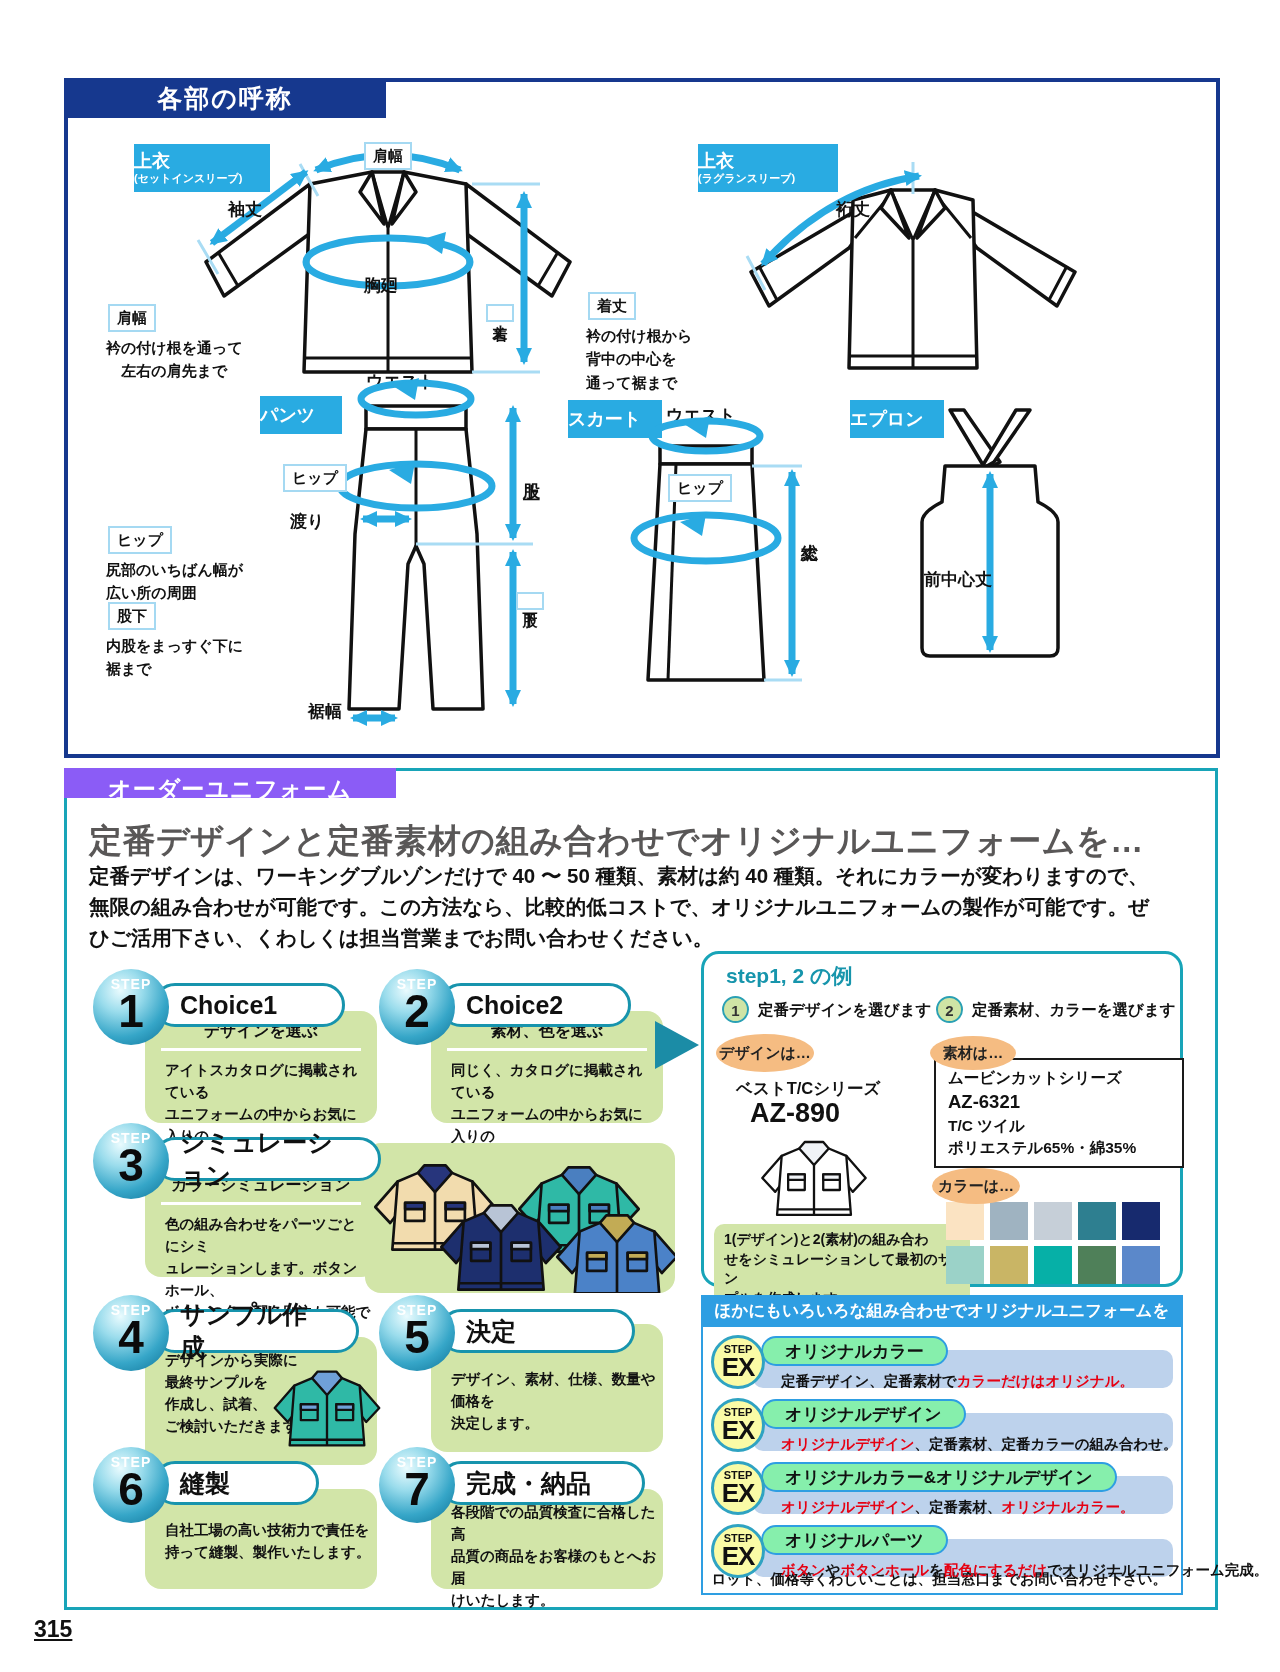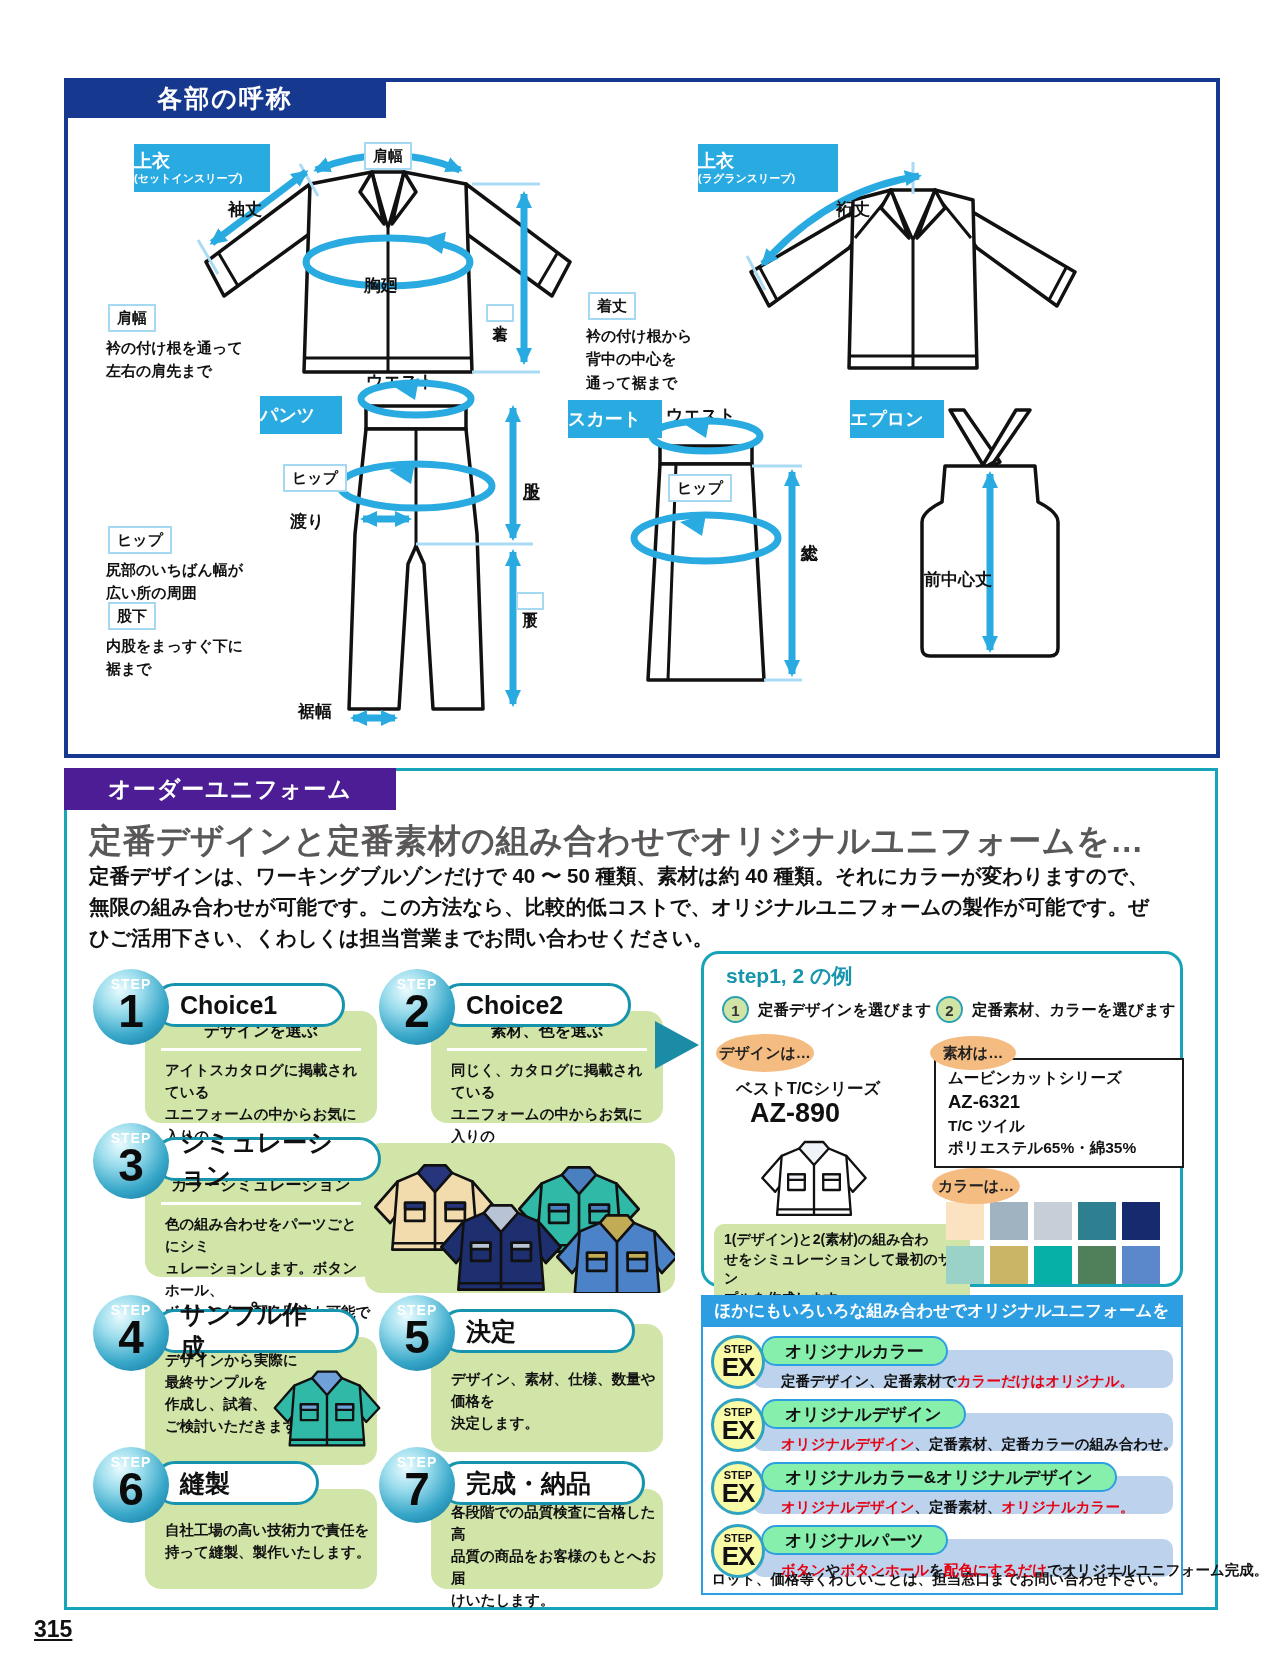--- a/index.html
+++ b/index.html
@@ -22,21 +22,21 @@
   .vmeas{writing-mode:vertical-rl;}
   .note-desc{position:absolute;font-weight:bold;font-size:15px;line-height:1.55;white-space:pre-line;}
   svg .ln{stroke:#111;stroke-width:3.5;fill:#fff;stroke-linejoin:round;}
   svg .lnf{stroke:#111;stroke-width:3;fill:none;stroke-linejoin:round;}
   svg .arr{stroke:#29abe2;stroke-width:7;fill:none;}
   svg .guide{stroke:#a9dcf4;stroke-width:3;fill:none;}
   svg .ahp{fill:#29abe2;}
   
   #order-panel{position:absolute;left:64px;top:768px;width:1148px;height:836px;
                border:3px solid #18a4b8;background:#fff;}
-  .order-tab{position:absolute;left:-3px;top:-3px;width:332px;height:42px;background:#4c1d95;color:#fff;
+  .order-tab{position:absolute;left:-3px;top:-3px;width:332px;height:30px;background:#8b5cf6;color:#fff;
              font-size:23px;font-weight:bold;text-align:center;line-height:42px;letter-spacing:1px;}
   .headline{position:absolute;left:22px;top:48px;font-size:33px;font-weight:bold;color:#595757;letter-spacing:0.5px;white-space:nowrap;}
   .para{position:absolute;left:22px;top:90px;font-size:20.5px;font-weight:bold;line-height:1.5;white-space:pre-line;}
   .stepc{position:absolute;width:76px;height:76px;border-radius:50%;z-index:5;text-align:center;
          background:radial-gradient(circle at 36% 28%,#eafbfe 0%,#9adcec 30%,#36a6c8 64%,#0c6f94 100%);}
   .stepc .sw{font-size:14px;font-weight:bold;color:#fff;margin-top:8px;letter-spacing:1px;line-height:1;}
   .stepc .sn{font-size:46px;font-weight:bold;color:#0b0b0b;line-height:0.9;}
   .pill{position:absolute;height:44px;background:#fff;border:3px solid #1794ad;border-radius:26px;
         display:flex;align-items:center;padding:0 24px;font-size:25px;font-weight:bold;color:#101010;z-index:3;box-sizing:border-box;}
   .gbox{position:absolute;background:#d2e5a8;border-radius:0 16px 16px 16px;box-sizing:border-box;}
@@ -125,21 +125,21 @@
   </svg>
   <div class="tag" style="left:296px;top:60px;">肩幅</div>
   <div class="meas" style="left:160px;top:116px;">袖丈</div>
   <div class="meas" style="left:296px;top:192px;">胸廻</div>
   <div class="tag vtag" style="left:418px;top:222px;">着丈</div>
   <div class="tag" style="left:520px;top:210px;">着丈</div>
   <div class="note-desc" style="left:518px;top:242px;">衿の付け根から
 背中の中心を
 通って裾まで</div>
   <div class="tag" style="left:40px;top:222px;">肩幅</div>
-  <div class="note-desc" style="left:38px;top:254px;">衿の付け根を通って
+  <div class="note-desc" style="left:38px;top:254px;text-align:center;">衿の付け根を通って
 左右の肩先まで</div>
 
   <div class="bluelabel" style="left:630px;top:62px;width:140px;height:48px;">
     <span class="l1">上衣</span>
     <span class="l2">(ラグランスリーブ)</span>
   </div>
   <svg class="abs" style="left:655px;top:78px;" width="380" height="220" viewBox="0 0 380 220">
     <path class="ln" d="M168,30 L28,112 L46,146 L126,88 Z"></path>
     <path class="ln" d="M212,30 L352,112 L334,146 L254,88 Z"></path>
     <path class="ln" d="M130,40 L126,208 L254,208 L250,40 L212,30 L168,30 Z"></path>
@@ -167,21 +167,21 @@
     <line class="arr" x1="62" y1="145" x2="108" y2="145" marker-start="url(#ah)" marker-end="url(#ah)"></line>
     <path class="guide" d="M115,170 L232,170"></path>
     <line class="arr" x1="212" y1="34" x2="212" y2="164" marker-start="url(#ah)" marker-end="url(#ah)"></line>
     <line class="arr" x1="212" y1="178" x2="212" y2="330" marker-start="url(#ah)" marker-end="url(#ah)"></line>
     <line class="arr" x1="52" y1="344" x2="94" y2="344" marker-start="url(#ah)" marker-end="url(#ah)"></line>
   </svg>
   <div class="tag" style="left:215px;top:382px;">ヒップ</div>
   <div class="meas" style="left:222px;top:428px;">渡り</div>
   <div class="meas vmeas" style="left:452px;top:388px;">股上</div>
   <div class="tag vtag" style="left:448px;top:510px;">股下</div>
-  <div class="meas" style="left:230px;top:618px;">裾幅</div>
+  <div class="meas" style="left:240px;top:618px;">裾幅</div>
   <div class="tag" style="left:40px;top:444px;">ヒップ</div>
   <div class="note-desc" style="left:38px;top:476px;">尻部のいちばん幅が
 広い所の周囲</div>
   <div class="tag" style="left:40px;top:520px;">股下</div>
   <div class="note-desc" style="left:38px;top:552px;">内股をまっすぐ下に
 裾まで</div>
 
   <div class="bluelabel" style="left:500px;top:318px;width:94px;height:38px;">
     <span class="l1">スカート</span>
   </div>

